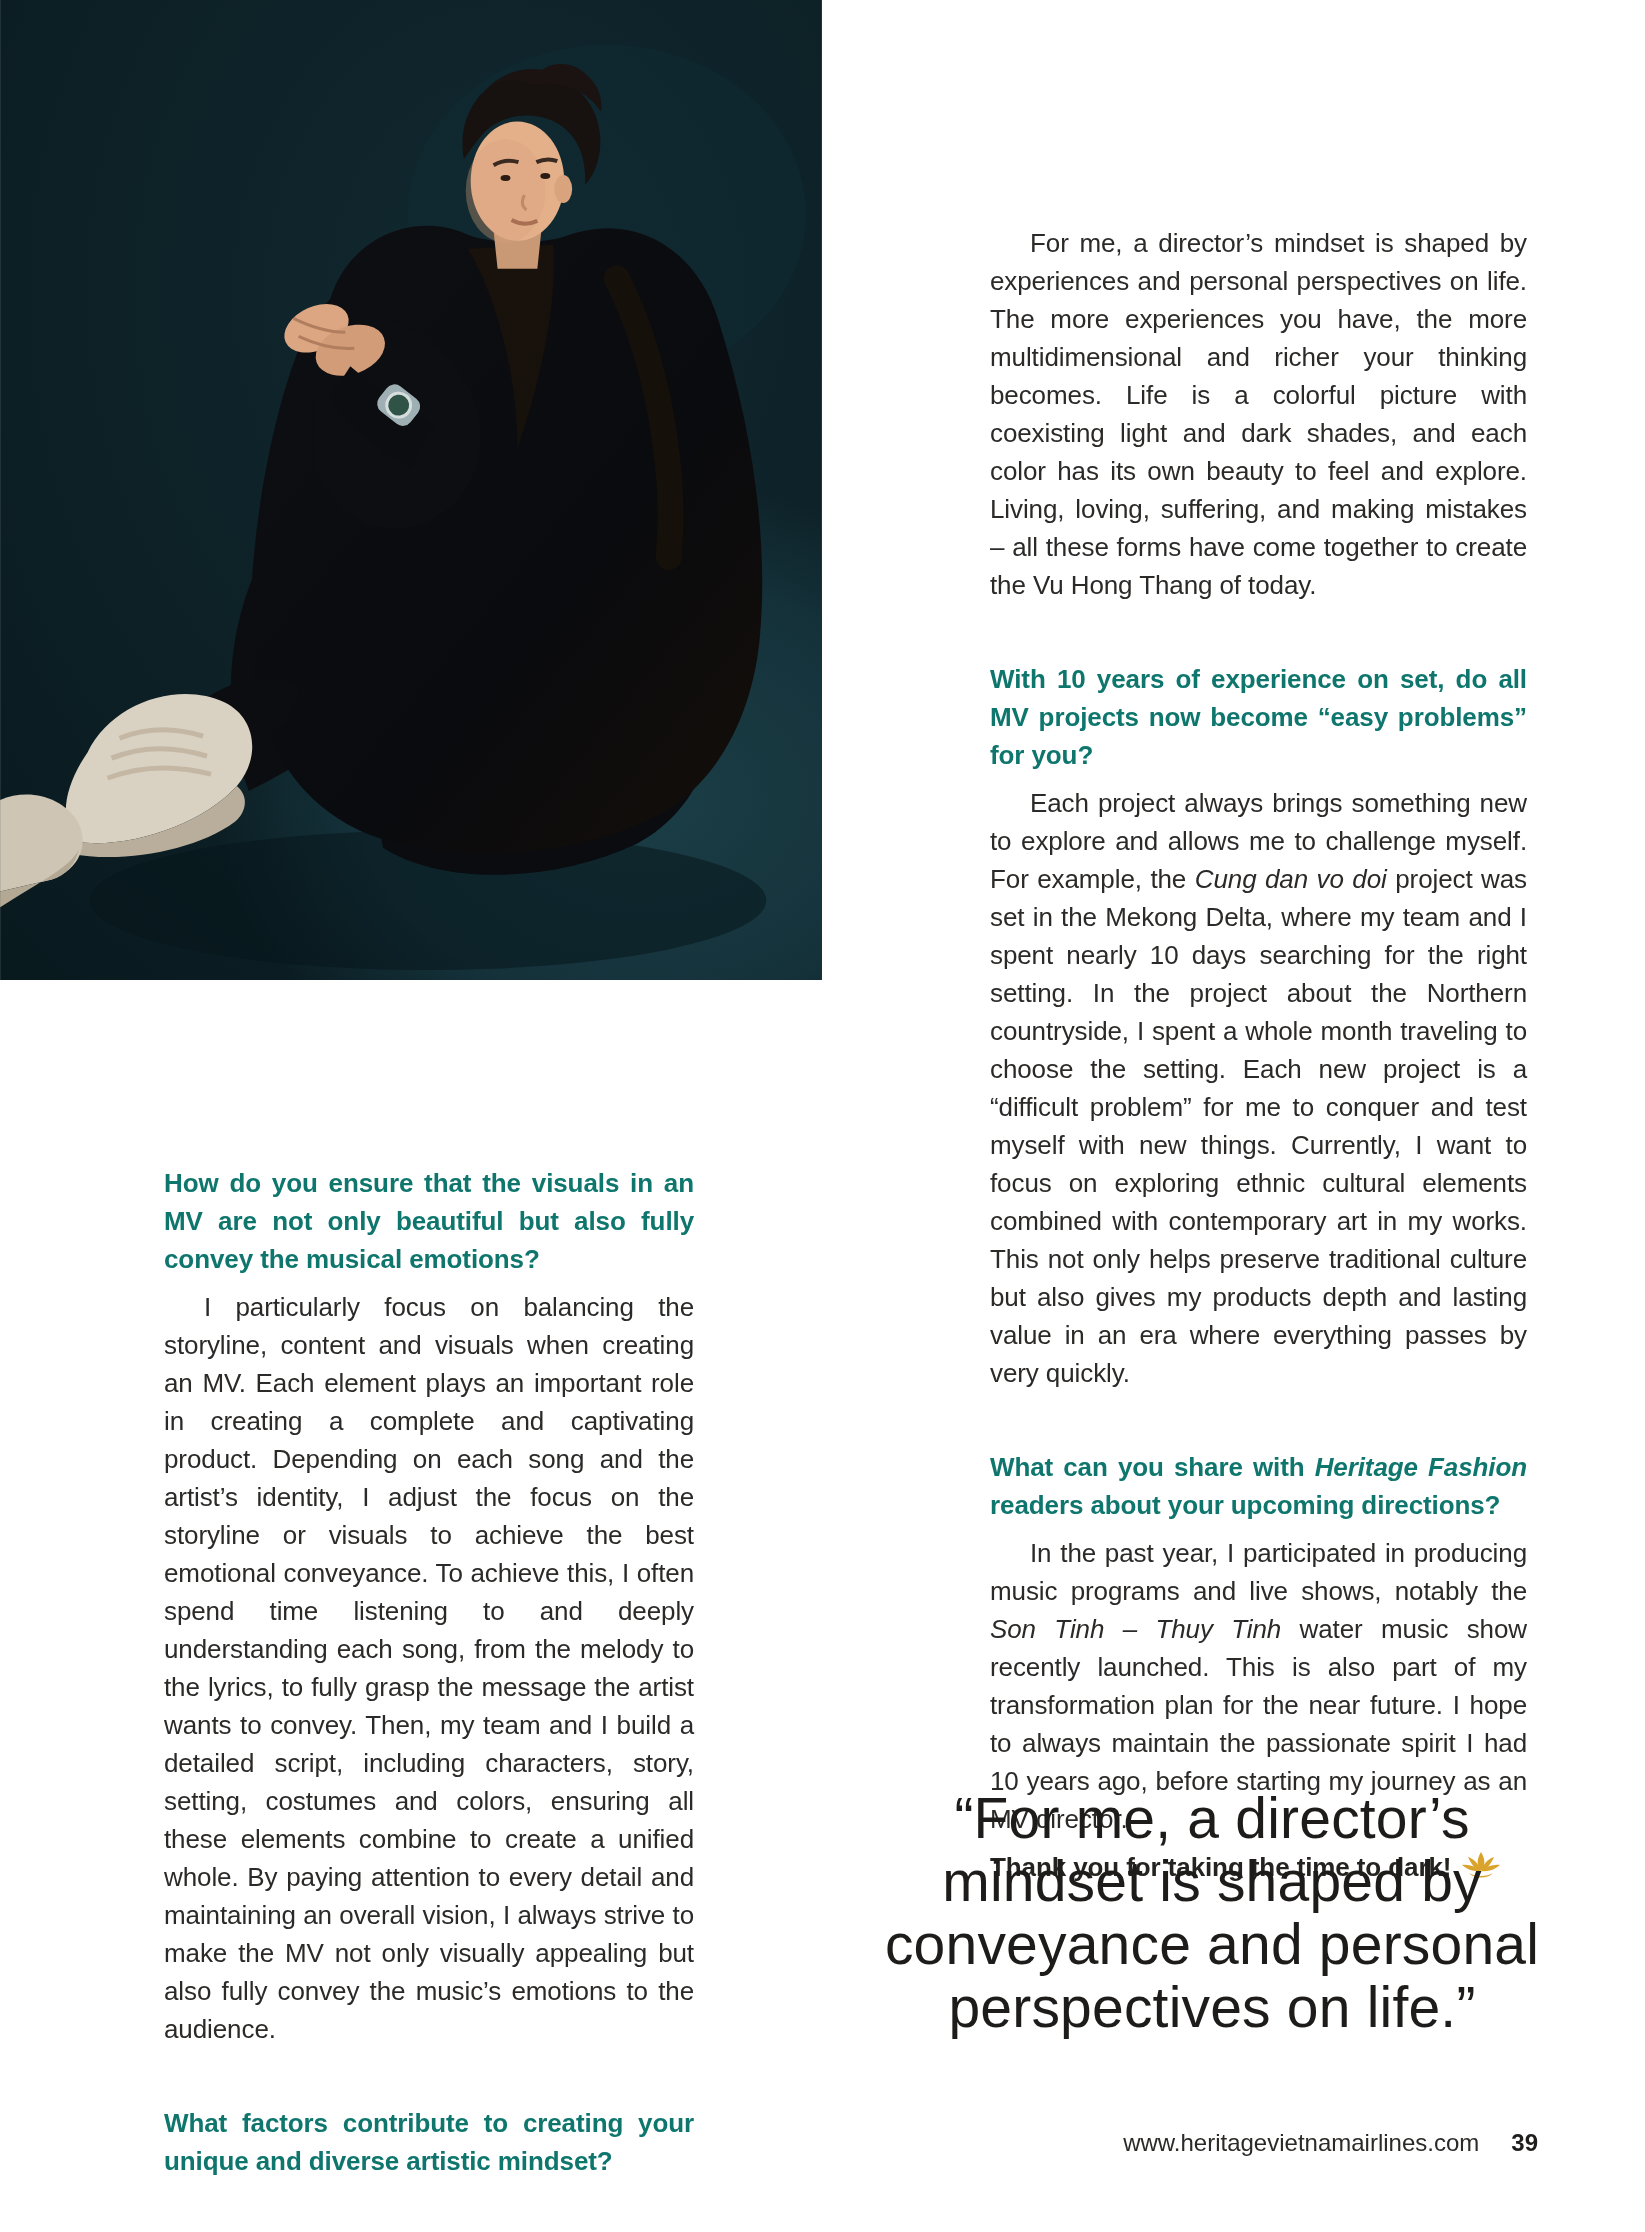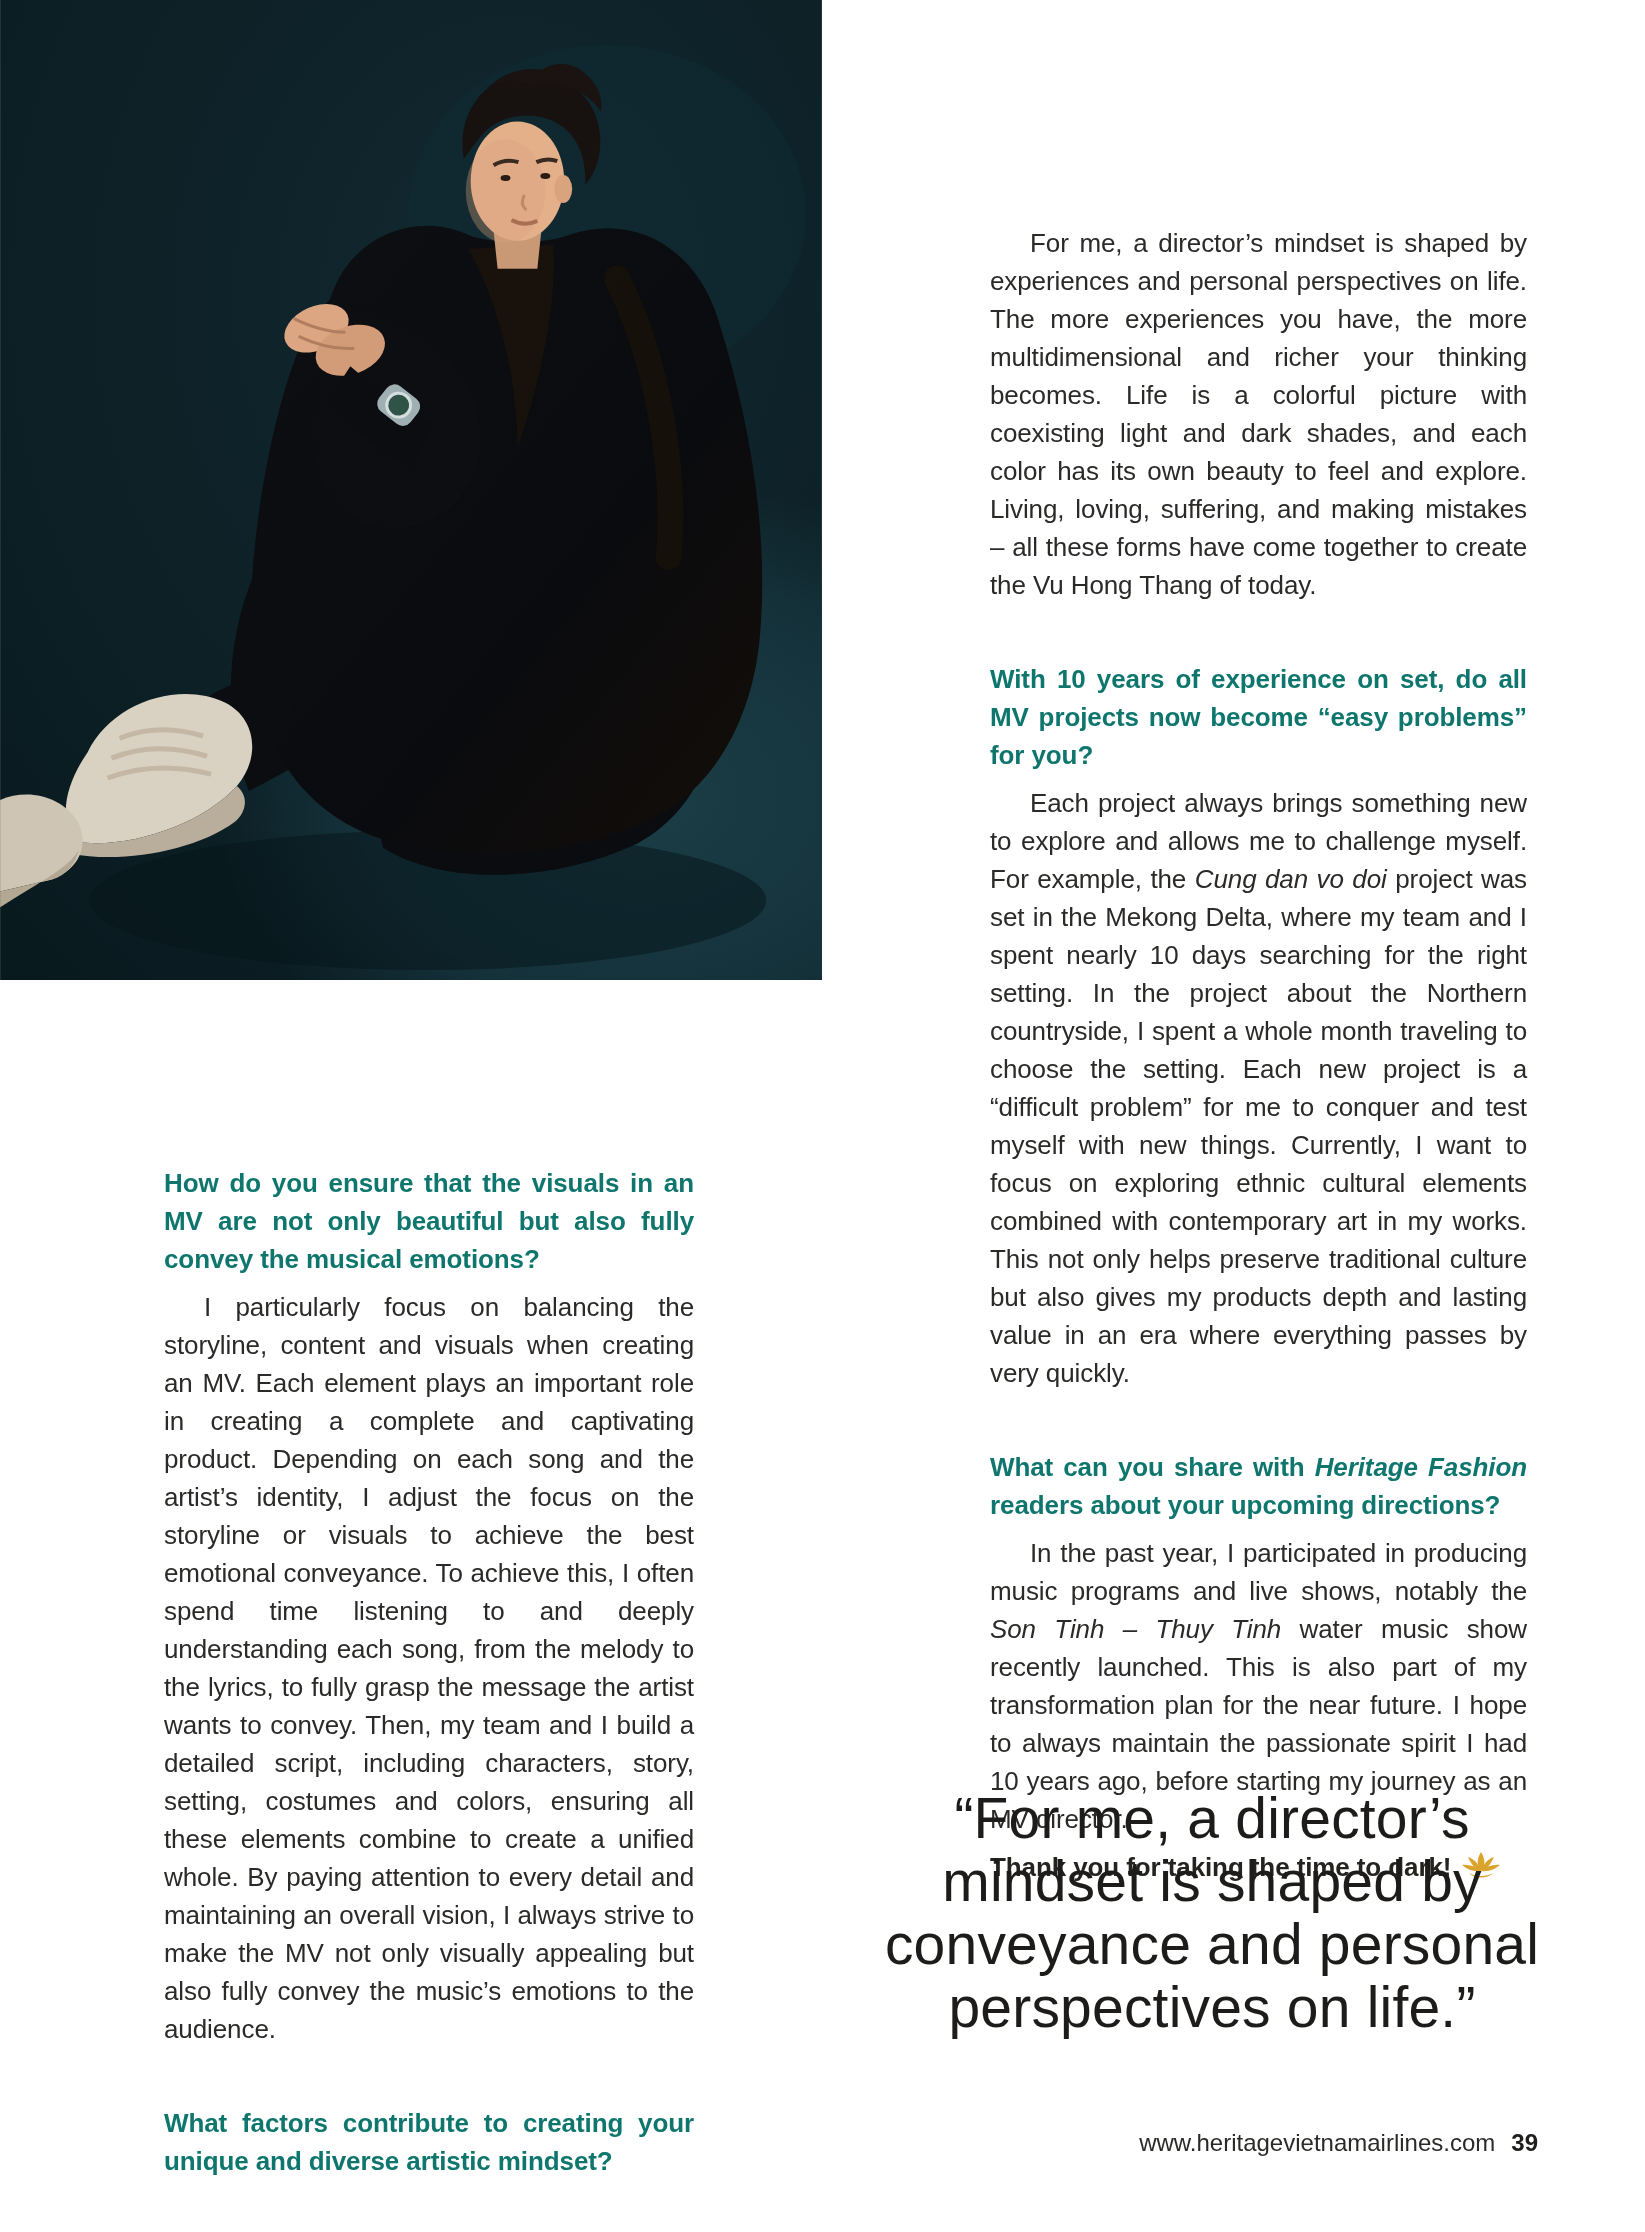--- a/index.html
+++ b/index.html
@@ -22,21 +22,21 @@
   .it{font-style:italic;}
   .pullquote{
     position:absolute;left:854px;top:1787px;width:716px;
     font-family:Liberation Sans, sans-serif;
     font-size:57px;line-height:63px;color:#1d1c1a;font-weight:normal;
     letter-spacing:0.2px;
     text-align:center;
   }
   .footer{
     position:absolute;top:2129px;right:108px;
-    font-size:24px;color:#2b2a28;display:flex;gap:16px;align-items:baseline;
+    font-size:24px;color:#2b2a28;display:flex;gap:32px;align-items:baseline;
   }
   .footer .num{font-weight:bold;color:#1f1e1c;}
 </style>
 </head>
 <body>
 
 <div class="page">
 
   <div class="photo" title="Portrait of a young MV director seated in a dark suit with clasped hands, wristwatch and white sneakers, on a dark teal studio background">
     <svg viewBox="0 0 826 985" width="822" height="980" role="img">

